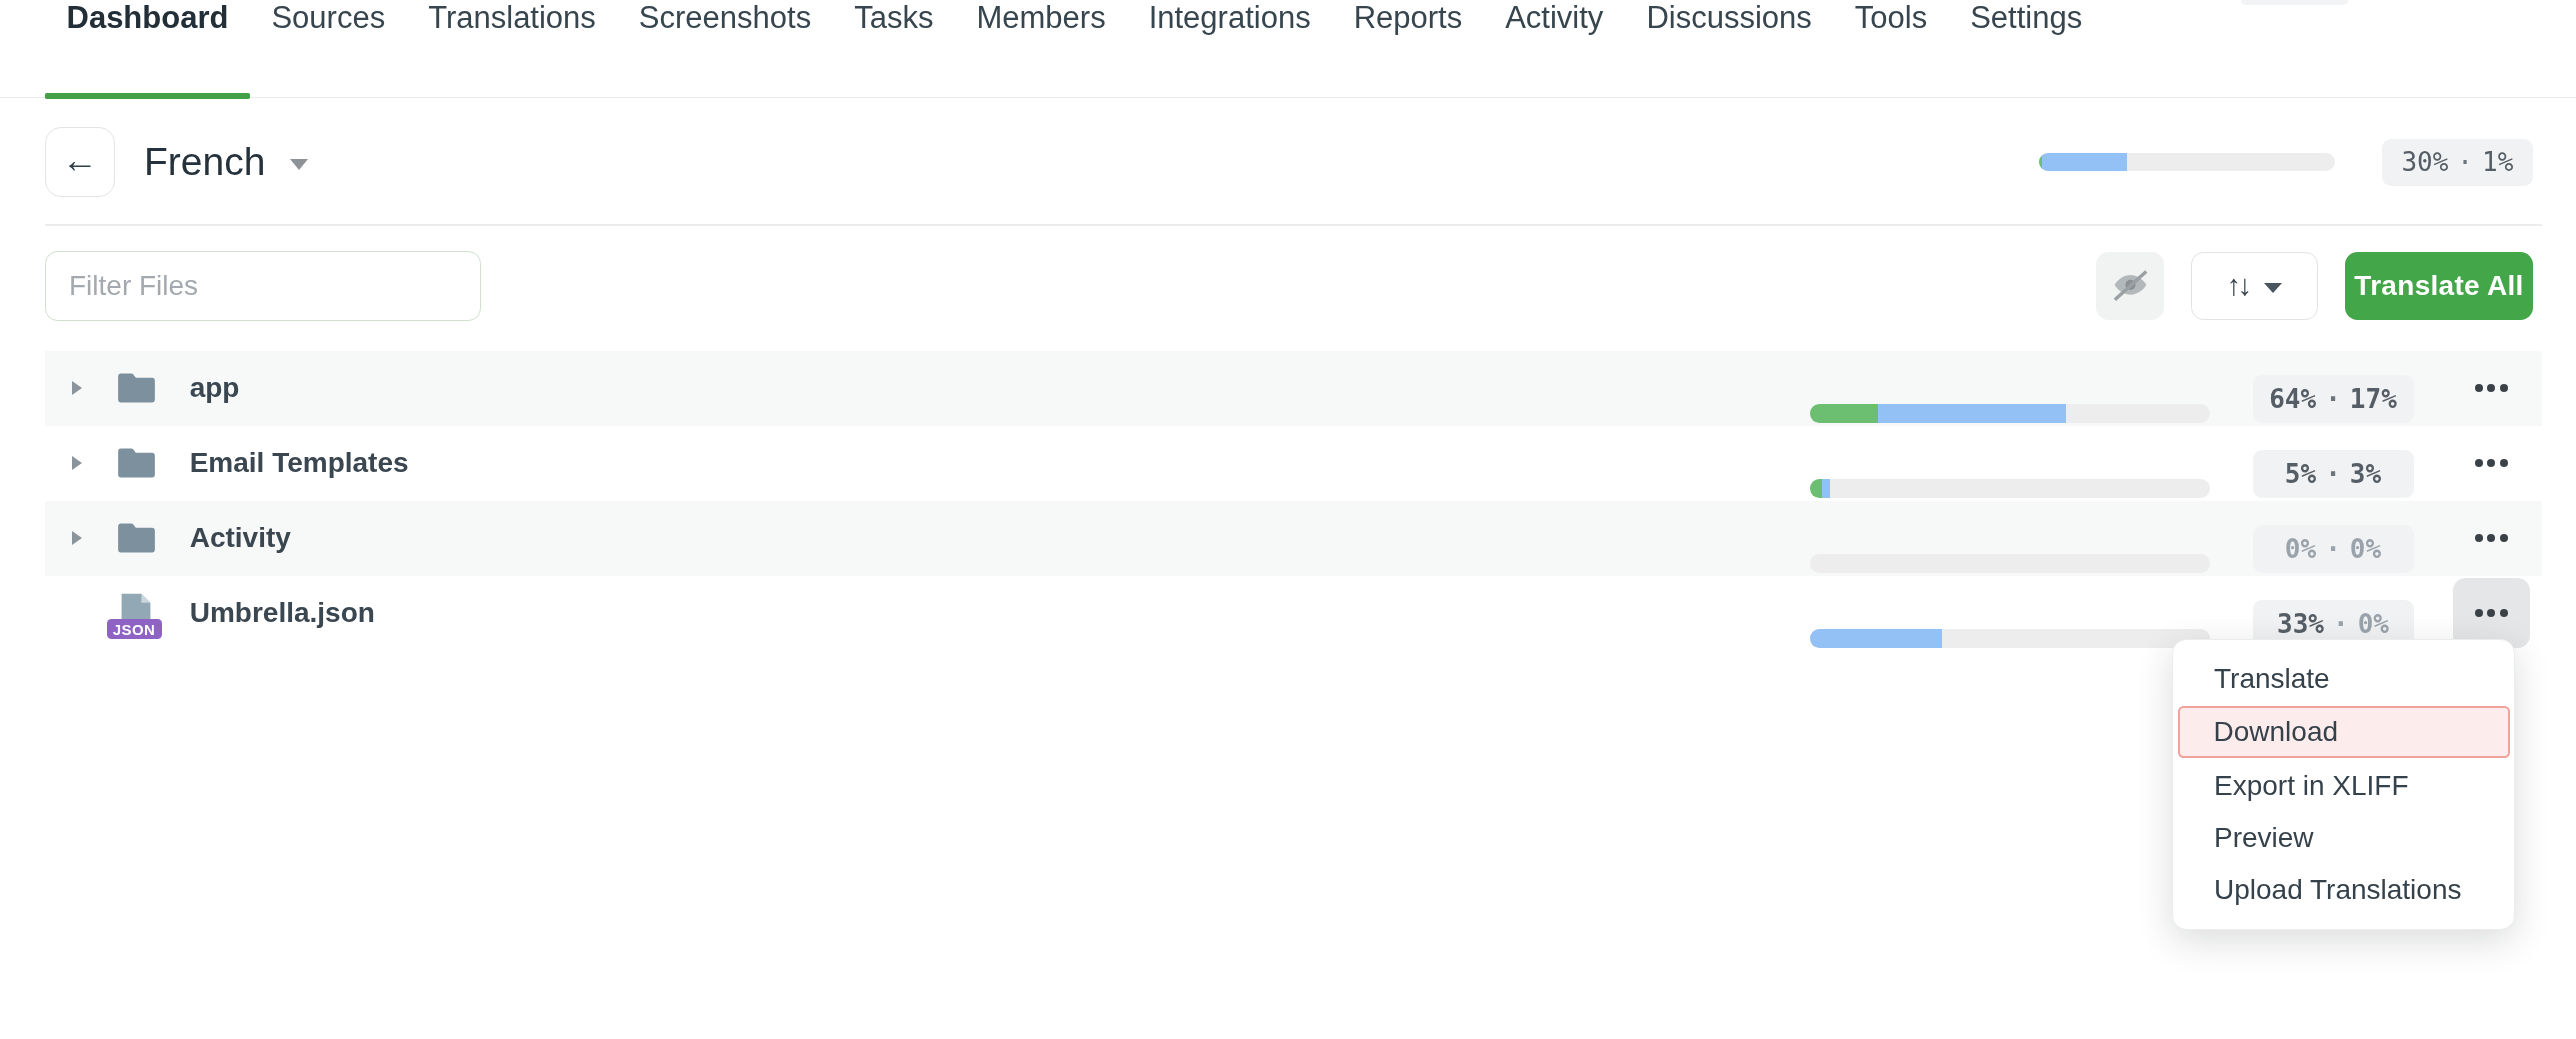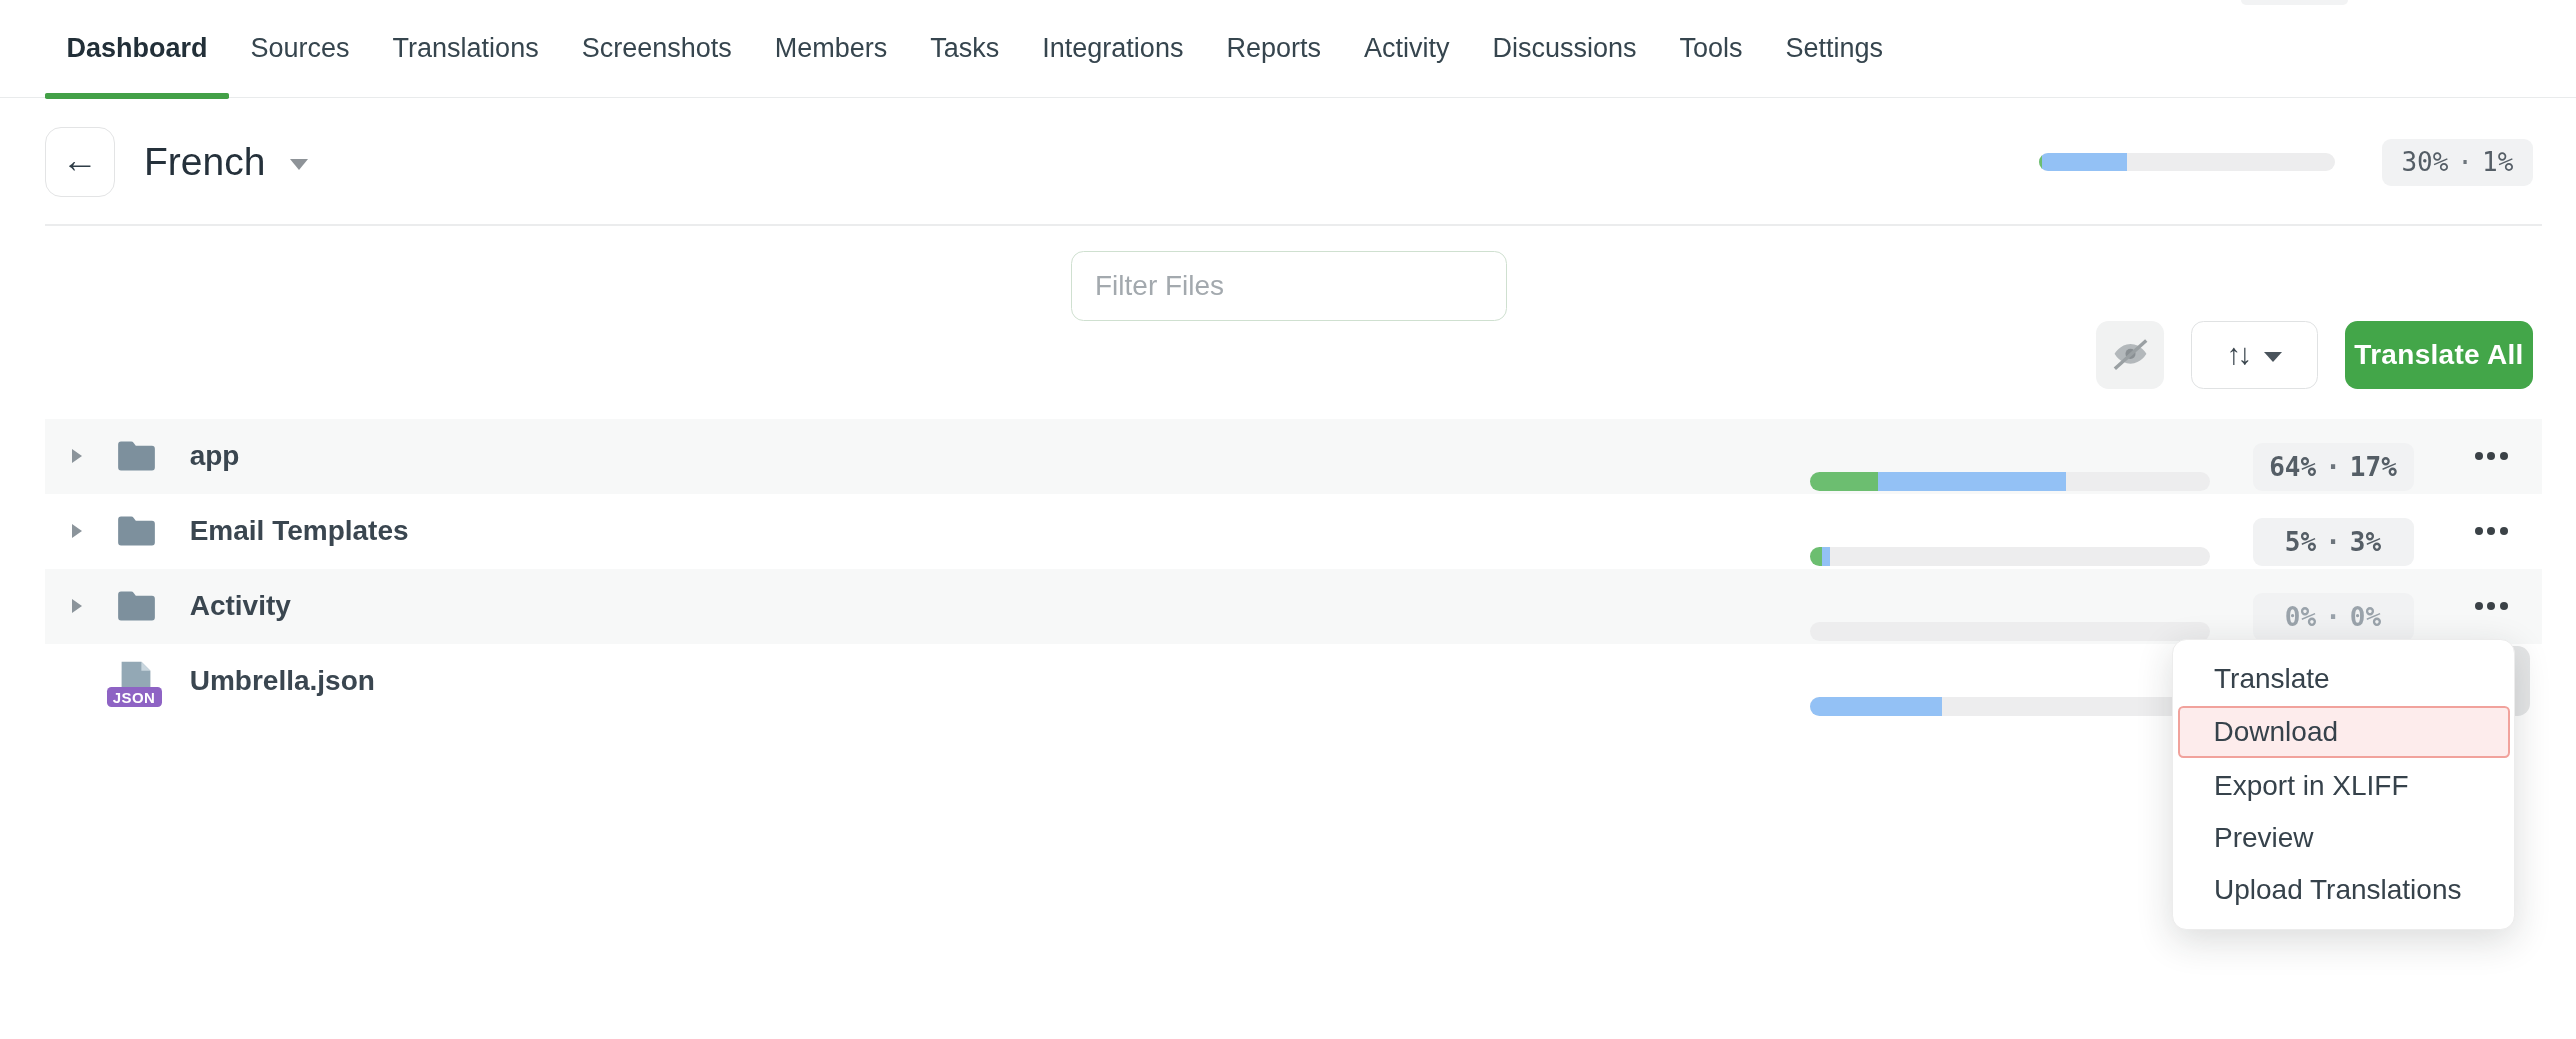--- a/index.html
+++ b/index.html
@@ -7,22 +7,22 @@
               font-family:"Liberation Sans","DejaVu Sans",sans-serif; }
   .page { position:relative; width:2576px; height:1039px; }
 
   
   .cutoff { position:absolute; top:0; left:2241px; width:107px; height:5.4px;
             background:#f2f3f4; border-radius:0 0 9px 9px; }
 
   
   .nav { display:flex; align-items:stretch; height:98px; padding:0 0 0 45px;
          border-bottom:1.8px solid #e9ebec; background:#fff; }
-  .nav-item { position:relative; display:flex; align-items:center; padding:0 21.5px;
-              font-size:27px; color:#36454e; cursor:default; white-space:nowrap; }
+  .nav-item { position:relative; display:flex; padding:0 21.5px;
+              font-size:31px; color:#36454e; cursor:default; white-space:nowrap; }
   .nav-item.active { color:#222f38; font-weight:700; }
   .nav-item.active .underline { position:absolute; left:0; right:0; bottom:-1.8px;
               height:6.3px; background:#43a047; border-radius:1.8px; }
 
   
   .header { display:flex; align-items:center; padding:29px 43px 27px 45px; }
   .back-btn { width:70px; height:70px; border:1.8px solid #e3e4e5; border-radius:16px;
               background:#fff; display:flex; align-items:center; justify-content:center; }
   .back-arrow { font-size:36px; color:#2f3d47; line-height:1; margin-top:-3.6px; }
   .title { font-size:39px; font-weight:400; color:#25313b; margin-left:29px; }
@@ -39,21 +39,21 @@
   .badge { background:#f1f2f3; border-radius:9px; height:47px; display:flex;
            align-items:center; justify-content:center; gap:9px;
            font-family:"DejaVu Sans Mono",monospace; font-size:26px; color:#555e66; }
   .top-badge { padding:0 19.7px; }
   .badge .dot { color:#6d757c; }
   .badge .muted { color:#9aa3ab; }
 
   .divider { height:1.8px; background:#ebeced; margin:0 34px 0 45px; }
 
   
-  .toolbar { display:flex; align-items:center; padding:25px 43px 30px 45px;flex-direction:column; }
+  .toolbar { display:flex; align-items:center; padding:25px 43px 30px 45px; }
   .filter-input { width:436px; height:70px; border:1.8px solid #cfe0d0; border-radius:12.5px;
                   font-size:28px; color:#3a4650; padding:0 23px; outline:none;
                   font-family:"Liberation Sans","DejaVu Sans",sans-serif; }
   .filter-input::placeholder { color:#a3a9ae; }
   .toolbar-right { margin-left:auto; display:flex; align-items:center; gap:27px; }
   .icon-btn { width:68px; height:68px; border-radius:12.5px; background:#f1f2f2;
               display:flex; align-items:center; justify-content:center; border:none; }
   .sort-btn { width:127px; height:68px; border-radius:12.5px; background:#fff;
               border:1.8px solid #e0e2e3; display:flex; align-items:center;
               justify-content:center; gap:16px; }
@@ -111,24 +111,24 @@
     <div class="nav-item">
         <span>Sources</span>
       </div>
     <div class="nav-item">
         <span>Translations</span>
       </div>
     <div class="nav-item">
         <span>Screenshots</span>
       </div>
     <div class="nav-item">
+        <span>Tasks</span>
+      </div>
+    <div class="nav-item">
         <span>Members</span>
-      </div>
-    <div class="nav-item">
-        <span>Tasks</span>
       </div>
     <div class="nav-item">
         <span>Integrations</span>
       </div>
     <div class="nav-item">
         <span>Reports</span>
       </div>
     <div class="nav-item">
         <span>Activity</span>
       </div>

